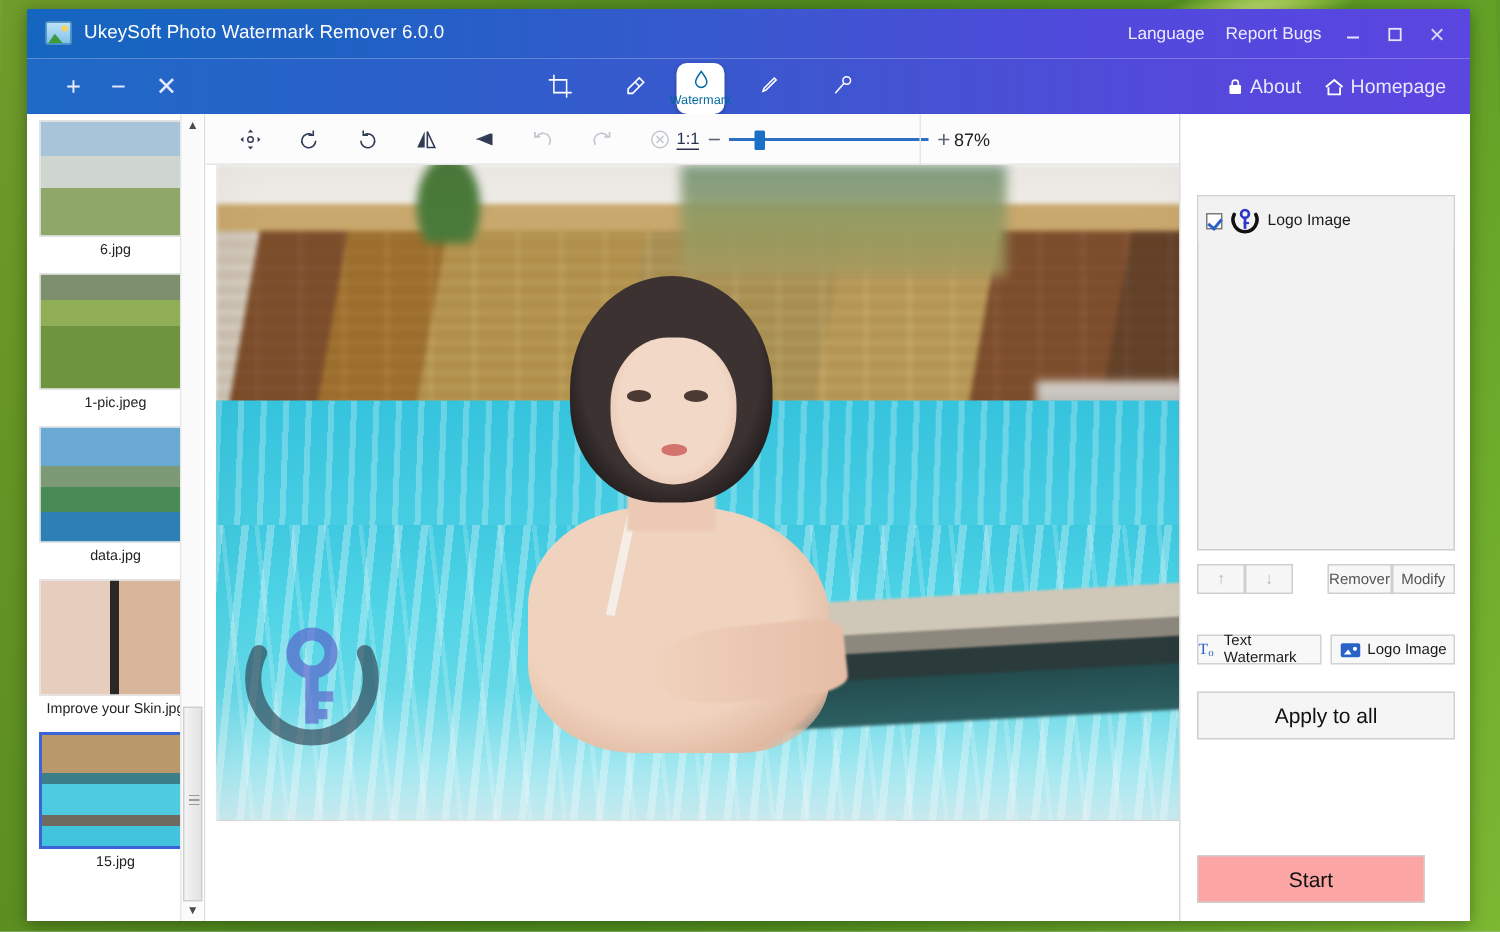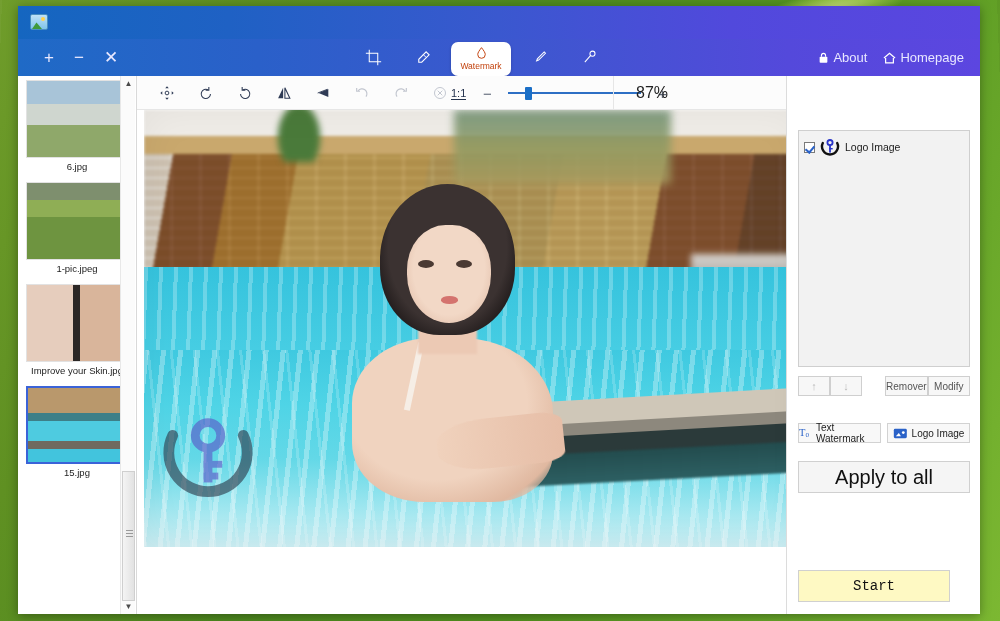--- a/index.html
+++ b/index.html
@@ -71,21 +71,21 @@
     background:linear-gradient(90deg,#1f6ac6 0%, #2a60c9 25%, #3f56d0 55%, #5449db 80%, #5c46e0 100%);
   }
   .tb-left{ position:absolute; left:26px; top:0; height:37px; display:flex; align-items:center; gap:20px; }
   .tb-left span{ color:#e9e8ff; font-size:17px; line-height:1; }
   .tools{ position:absolute; left:330px; top:0; height:37px; display:flex; align-items:center; gap:0; }
   .tool{
     width:50px; height:37px; display:flex; flex-direction:column; align-items:center; justify-content:center;
     color:#ffffff;
   }
   .tool.active{
-    background:#fff; color:#c2410c; border-radius:7px; height:34px; margin-top:2px; width:60px; margin-left:3px; margin-right:3px;
+    background:#fff; color:#0369a1; border-radius:7px; height:34px; margin-top:2px; width:32px; margin-left:3px; margin-right:3px;
     box-shadow:0 1px 3px rgba(0,0,0,.2);
   }
   .tool .lbl{ font-size:8.5px; margin-top:0px; }
   .tb-right2{ position:absolute; right:10px; top:0; height:37px; display:flex; align-items:center; gap:4px; }
   .mini{ display:flex; align-items:center; gap:4px; color:#e8e7ff; font-size:13px; padding:0 6px; }
 
   
   .body{ position:absolute; left:0; top:70px; right:0; bottom:0; display:flex; background:#fff; }
 
   
@@ -116,29 +116,29 @@
 
   
   .center{ flex:1; position:relative; background:#fff; }
   .img-toolbar{
     height:34px; border-bottom:1px solid #e6e6e6; background:#fcfcfc;
     display:flex; align-items:center; position:relative;
   }
   .itools{ display:flex; align-items:center; gap:19px; margin-left:20px; }
   .itool{ width:20px; height:22px; display:flex; align-items:center; justify-content:center; color:#2f3b55; }
   .itool.dim{ color:#c2c6cf; }
-  .zoomgrp{ position:absolute; left:314px; top:0; height:34px; display:flex; align-items:center; gap:14px; }
+  .zoomgrp{ position:absolute; left:314px; top:0; height:34px; display:flex; align-items:center; gap:3px; }
   .onetoone{ font-size:11px; color:#24324d; border-bottom:1px solid #24324d; line-height:12px; }
   .zbtn{ color:#5b6475; font-size:15px; width:14px; text-align:center; }
   .slider{ position:relative; width:133px; height:14px; display:flex; align-items:center; }
   .slider .track{ width:100%; height:2px; background:#2d6fc4; }
   .slider .knob{ position:absolute; left:17px; top:1px; width:7px; height:13px; background:#1b6fc7; border-radius:1px; }
   .pct{
     position:absolute; left:476px; top:0; height:34px; display:flex; align-items:center;
-    padding-left:22px; border-left:1px solid #e6e6e6; font-size:16px; color:#222;
+    padding-left:22px; border-left:1px solid #e6e6e6; font-size:12px; color:#222;
   }
   .canvas{ position:absolute; left:0; top:34px; right:0; bottom:0; background:#fff; overflow:hidden; }
 
   
   .photo{ position:absolute; left:7px; top:0; width:659px; height:437px; overflow:hidden; }
   .ph-wall{
     position:absolute; inset:0;
     background:
       linear-gradient(180deg,#efece7 0 6%, #c9a86d 6% 10%, transparent 10%),
       repeating-linear-gradient(0deg, rgba(120,85,40,.16) 0 8px, rgba(255,255,255,.05) 8px 10px),
@@ -239,42 +239,63 @@
   .sbtn.arrow{ width:34px; color:#b9b9b9; font-size:11px; }
   .sbtn.gap{ margin-left:8px; }
   .sbtn.w{ width:45px; }
   .wm-add{ position:absolute; left:11px; top:347px; width:172px; display:flex; gap:6px; }
   .addbtn{
     flex:1; height:20px; border:1px solid #d2d2d2; background:#f8f8f8; display:flex; align-items:center;
     justify-content:center; gap:4px; font-size:10px; color:#1b1b1b;
   }
   .apply{
     position:absolute; left:11px; top:385px; width:172px; height:32px;
-    border:1px solid #d0d0d0; background:#f5f5f5; font-size:20px; color:#111;
+    border:1px solid #d0d0d0; background:#f5f5f5; font-size:14px; color:#111;
     display:flex; align-items:center; justify-content:center;
   }
   .start{
     position:absolute; left:11px; bottom:12px; width:152px; height:32px;
-    border:1px solid #d0d0d0; background:#fef9c3; font-size:14px; color:#111;
-    display:flex; align-items:center; justify-content:center;font-family:Liberation Mono, monospace;
+    border:1px solid #d0d0d0; background:#fca5a5; font-size:14px; color:#111;
+    display:flex; align-items:center; justify-content:center;
   }
   svg{ pointer-events:none; }
 </style>
 </head>
 <body>
 
 <div class="desktop">
   <div class="grass"></div>
   <div class="highlight"></div>
   <div class="highlight2"></div>
 
   <div class="window">
 
     <div class="titlebar">
       <div class="app-icon"></div>
+      <div class="app-title">UkeySoft Photo Watermark Remover 6.0.0</div>
+      <div class="tb-right">
+        <div class="tb-link">Language</div>
+        <div class="tb-link">Report Bugs</div>
+        <div class="winbtn">
+          <svg width="12" height="12" viewBox="0 0 12 12">
+              <line x1="2" y1="8" x2="10" y2="8" stroke="#e6e4ff" stroke-width="1.2"></line>
+            </svg>
+        </div>
+        <div class="winbtn">
+          <svg width="12" height="12" viewBox="0 0 12 12">
+              <rect x="2.2" y="2.2" width="7.6" height="7.6" fill="none" stroke="#e6e4ff" stroke-width="1.2"></rect>
+            </svg>
+        </div>
+        <div class="winbtn">
+          <svg width="12" height="12" viewBox="0 0 12 12">
+              <line x1="2.5" y1="2.5" x2="9.5" y2="9.5" stroke="#d9d6f5" stroke-width="1.2"></line>
+              <line x1="9.5" y1="2.5" x2="2.5" y2="9.5" stroke="#d9d6f5" stroke-width="1.2"></line>
+            </svg>
+        </div>
+      </div>
     </div>
 
     <div class="toolbar">
       <div class="tb-left">
         <span>+</span>
         <span>−</span>
         <span>✕</span>
       </div>
 
       <div class="tools">
@@ -330,20 +351,24 @@
     <div class="body">
 
       <div class="thumbs">
         <div class="thumb" style="margin-top:4px">
           <div class="pic" style="background:linear-gradient(180deg,#a8c4d8 0 30%,#cfd6cf 30% 58%,#8fa86a 58% 100%),radial-gradient(circle at 62% 36%,#f2efe6 0 16%,rgba(0,0,0,0) 17%)"></div>
           <div class="cap">6.jpg</div>
         </div>
         <div class="thumb">
           <div class="pic" style="background:linear-gradient(180deg,#7e8f6e 0 22%,#8fae55 22% 45%,#6e9440 45% 100%),radial-gradient(circle at 48% 62%,#c5702c 0 13%,rgba(0,0,0,0) 14%)"></div>
           <div class="cap">1-pic.jpeg</div>
+        </div>
+        <div class="thumb">
+          <div class="pic" style="background:linear-gradient(180deg,#6aa9d4 0 34%,#7c9a76 34% 52%,#4a8a57 52% 74%,#2e7fb5 74% 100%),radial-gradient(circle at 46% 48%,#9fb6cd 0 17%,rgba(0,0,0,0) 18%)"></div>
+          <div class="cap">data.jpg</div>
         </div>
         <div class="thumb">
           <div class="pic" style="background:linear-gradient(90deg,#e6cdbd 0 46%,#2b2725 46% 52%,#d9b59b 52% 100%)"></div>
           <div class="cap">Improve your Skin.jpg</div>
         </div>
         <div class="thumb selected">
           <div class="pic" style="background:linear-gradient(180deg,#b9986c 0 34%,#3d7f88 34% 44%,#4ecbe0 44% 72%,#6f6a60 72% 82%,#42c4dd 82% 100%)"></div>
           <div class="cap">15.jpg</div>
         </div>
 

